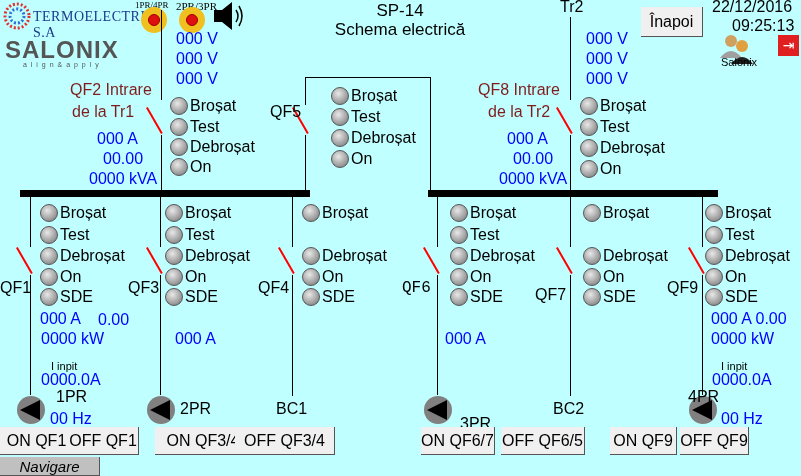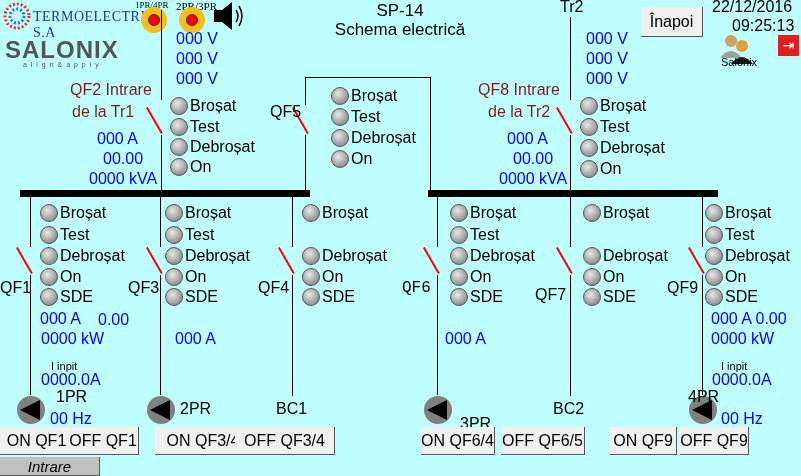--- a/index.html
+++ b/index.html
@@ -316,18 +316,18 @@
 <div class="abs" style="left:721px;top:360px;font-size:11px;">I inpit</div>
 <div class="abs t16 blue" style="left:712px;top:371px;">0000.0A</div>
 <div class="pump" style="left:689px;top:396px;"></div>
 <div class="abs t16" style="left:688px;top:388px;">4PR</div>
 <div class="abs t16 blue" style="left:721px;top:410px;">00 Hz</div>
 
 <div class="btn" style="left:0px;top:427px;width:74px;">ON QF1</div>
 <div class="btn" style="left:68px;top:427px;width:71px;">OFF QF1</div>
 <div class="btn" style="left:155px;top:427px;width:97px;">ON QF3/4</div>
 <div class="btn" style="left:235px;top:427px;width:100px;">OFF QF3/4</div>
-<div class="btn" style="left:421px;top:427px;width:74px;">ON QF6/4</div>
+<div class="btn" style="left:421px;top:427px;width:74px;">ON QF6/7</div>
 <div class="btn" style="left:501px;top:427px;width:84px;">OFF QF6/5</div>
 <div class="btn" style="left:610px;top:427px;width:67px;">ON QF9</div>
 <div class="btn" style="left:680px;top:427px;width:69px;">OFF QF9</div>
 
-<div class="btn" style="left:0px;top:457px;width:100px;height:19px;line-height:19px;background:#c0c0c0;font-style:italic;font-size:15px;">Intrare</div>
+<div class="btn" style="left:0px;top:457px;width:100px;height:19px;line-height:19px;background:#c0c0c0;font-style:italic;font-size:15px;">Navigare</div>
 
 </body></html>

